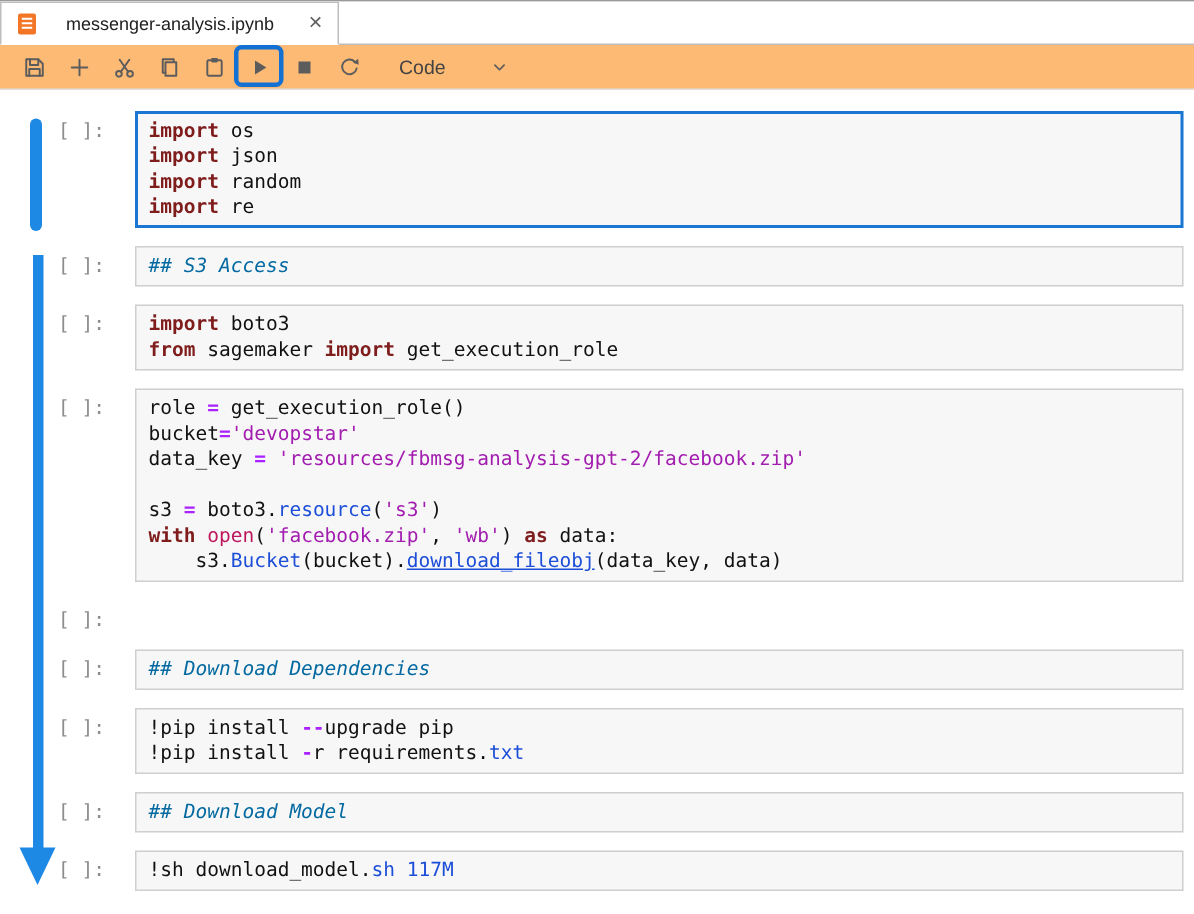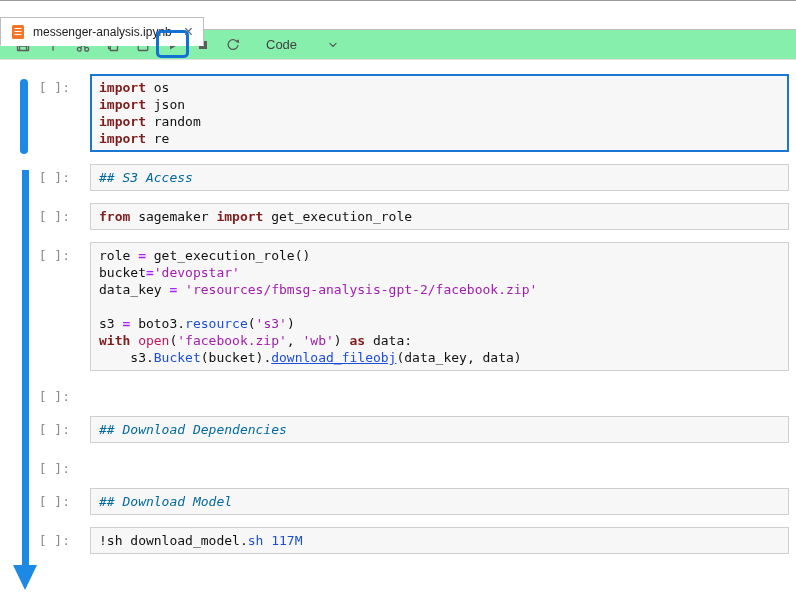--- a/index.html
+++ b/index.html
@@ -12,35 +12,35 @@
     overflow: hidden;
     border-top: 1px solid #9a9a9a;
     --ann-blue: #1e88e5;
     --hl-blue: #1371d3;
     --jp-orange: #F37626;
   }
 
   
   .tabbar { display: flex; height: 29px; background: #fff; border-bottom: 1px solid #bdbdbd; }
   .tab {
-    display: flex; align-items: center; gap: 8px;
+    display: flex; align-items: center; gap: 19px;
     padding: 0 10px; height: 29px; margin-bottom: -1px;
     background: #fff; border: 1px solid #bdbdbd; border-bottom: 1px solid #fff;
-    position: relative; z-index: 2; margin-top: 16px;
+    position: relative; z-index: 2;
   }
   .tab-title { font-size: 12px; color: #212121; white-space: nowrap; }
   .tab-close { font-size: 16px; line-height: 16px; color: #616161; margin-left: 4px; cursor: pointer; }
   .nb-icon { display: flex; align-items: center; }
   .nb-icon .nbfill { fill: var(--jp-orange); }
 
   
   .toolbar {
     display: flex; align-items: center;
     height: 30px; padding-left: 8px;
-    background: #86efac; border-bottom: 1px solid #e0e0e0;
+    background: #fdba74; border-bottom: 1px solid #e0e0e0;
   }
   .tbtn {
     width: 28px; height: 26px; margin: 0 1px; padding: 0;
     background: none; border: none;
     display: flex; align-items: center; justify-content: center;
     cursor: pointer;
   }
   .st { fill: none; stroke: #5c5c5c; stroke-width: 1.3; stroke-linejoin: round; stroke-linecap: round; }
   .sf { fill: #5c5c5c; stroke: none; }
   .celltype {
@@ -173,35 +173,36 @@
       <div class="cell selected">
         <div class="prompt">[ ]:</div>
         <div class="editor"><div class="line"><span class="tok-kw">import</span><span class="tok-plain"> os</span></div><div class="line"><span class="tok-kw">import</span><span class="tok-plain"> json</span></div><div class="line"><span class="tok-kw">import</span><span class="tok-plain"> random</span></div><div class="line"><span class="tok-kw">import</span><span class="tok-plain"> re</span></div></div>
       </div>
       <div class="cell">
         <div class="prompt">[ ]:</div>
         <div class="editor"><div class="line"><span class="tok-com">## S3 Access</span></div></div>
       </div>
       <div class="cell">
         <div class="prompt">[ ]:</div>
-        <div class="editor"><div class="line"><span class="tok-kw">from</span><span class="tok-plain"> sagemaker </span><span class="tok-kw">import</span><span class="tok-plain"> get_execution_role</span></div></div>
+        <div class="editor"><div class="line"><span class="tok-kw">import</span><span class="tok-plain"> boto3</span></div><div class="line"><span class="tok-kw">from</span><span class="tok-plain"> sagemaker </span><span class="tok-kw">import</span><span class="tok-plain"> get_execution_role</span></div></div>
       </div>
       <div class="cell">
         <div class="prompt">[ ]:</div>
         <div class="editor"><div class="line"><span class="tok-plain">role </span><span class="tok-op">=</span><span class="tok-plain"> get_execution_role()</span></div><div class="line"><span class="tok-plain">bucket</span><span class="tok-op">=</span><span class="tok-str">'devopstar'</span></div><div class="line"><span class="tok-plain">data_key </span><span class="tok-op">=</span><span class="tok-plain"> </span><span class="tok-str">'resources/fbmsg-analysis-gpt-2/facebook.zip'</span></div><div class="line">&nbsp;</div><div class="line"><span class="tok-plain">s3 </span><span class="tok-op">=</span><span class="tok-plain"> boto3.</span><span class="tok-prop">resource</span><span class="tok-plain">(</span><span class="tok-str">'s3'</span><span class="tok-plain">)</span></div><div class="line"><span class="tok-kw">with</span><span class="tok-plain"> </span><span class="tok-builtin">open</span><span class="tok-plain">(</span><span class="tok-str">'facebook.zip'</span><span class="tok-plain">, </span><span class="tok-str">'wb'</span><span class="tok-plain">) </span><span class="tok-kw">as</span><span class="tok-plain"> data:</span></div><div class="line"><span class="tok-plain">    s3.</span><span class="tok-prop">Bucket</span><span class="tok-plain">(bucket).</span><span class="tok-prop tok-u">download_fileobj</span><span class="tok-plain">(data_key, data)</span></div></div>
       </div>
       <div class="cell">
         <div class="prompt">[ ]:</div>
       </div>
       <div class="cell">
         <div class="prompt">[ ]:</div>
         <div class="editor"><div class="line"><span class="tok-com">## Download Dependencies</span></div></div>
       </div>
       <div class="cell">
         <div class="prompt">[ ]:</div>
+        <div class="editor"><div class="line"><span class="tok-plain">!pip install </span><span class="tok-op">--</span><span class="tok-plain">upgrade pip</span></div><div class="line"><span class="tok-plain">!pip install </span><span class="tok-op">-</span><span class="tok-plain">r requirements.</span><span class="tok-prop">txt</span></div></div>
       </div>
       <div class="cell">
         <div class="prompt">[ ]:</div>
         <div class="editor"><div class="line"><span class="tok-com">## Download Model</span></div></div>
       </div>
       <div class="cell">
         <div class="prompt">[ ]:</div>
         <div class="editor"><div class="line"><span class="tok-plain">!sh download_model.</span><span class="tok-prop">sh</span><span class="tok-plain"> </span><span class="tok-prop">117M</span></div></div>
       </div>
     </div>

